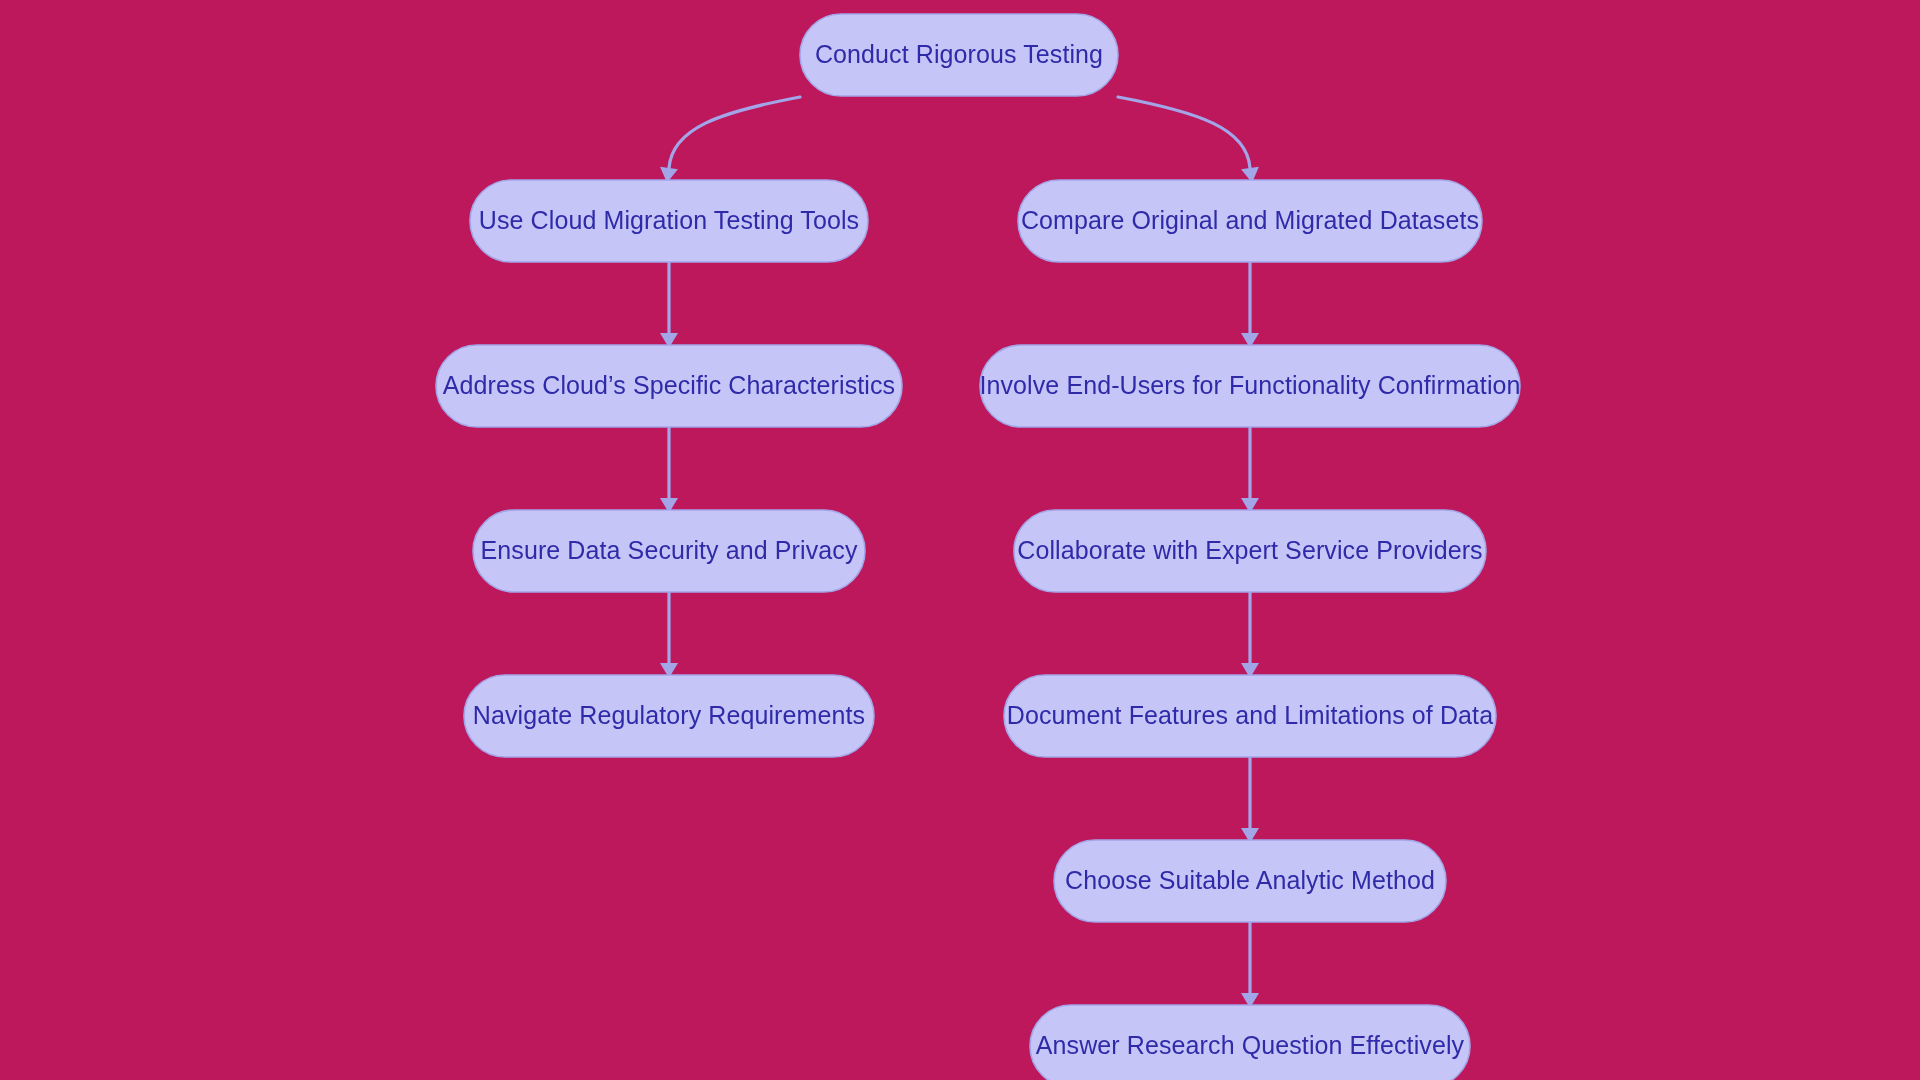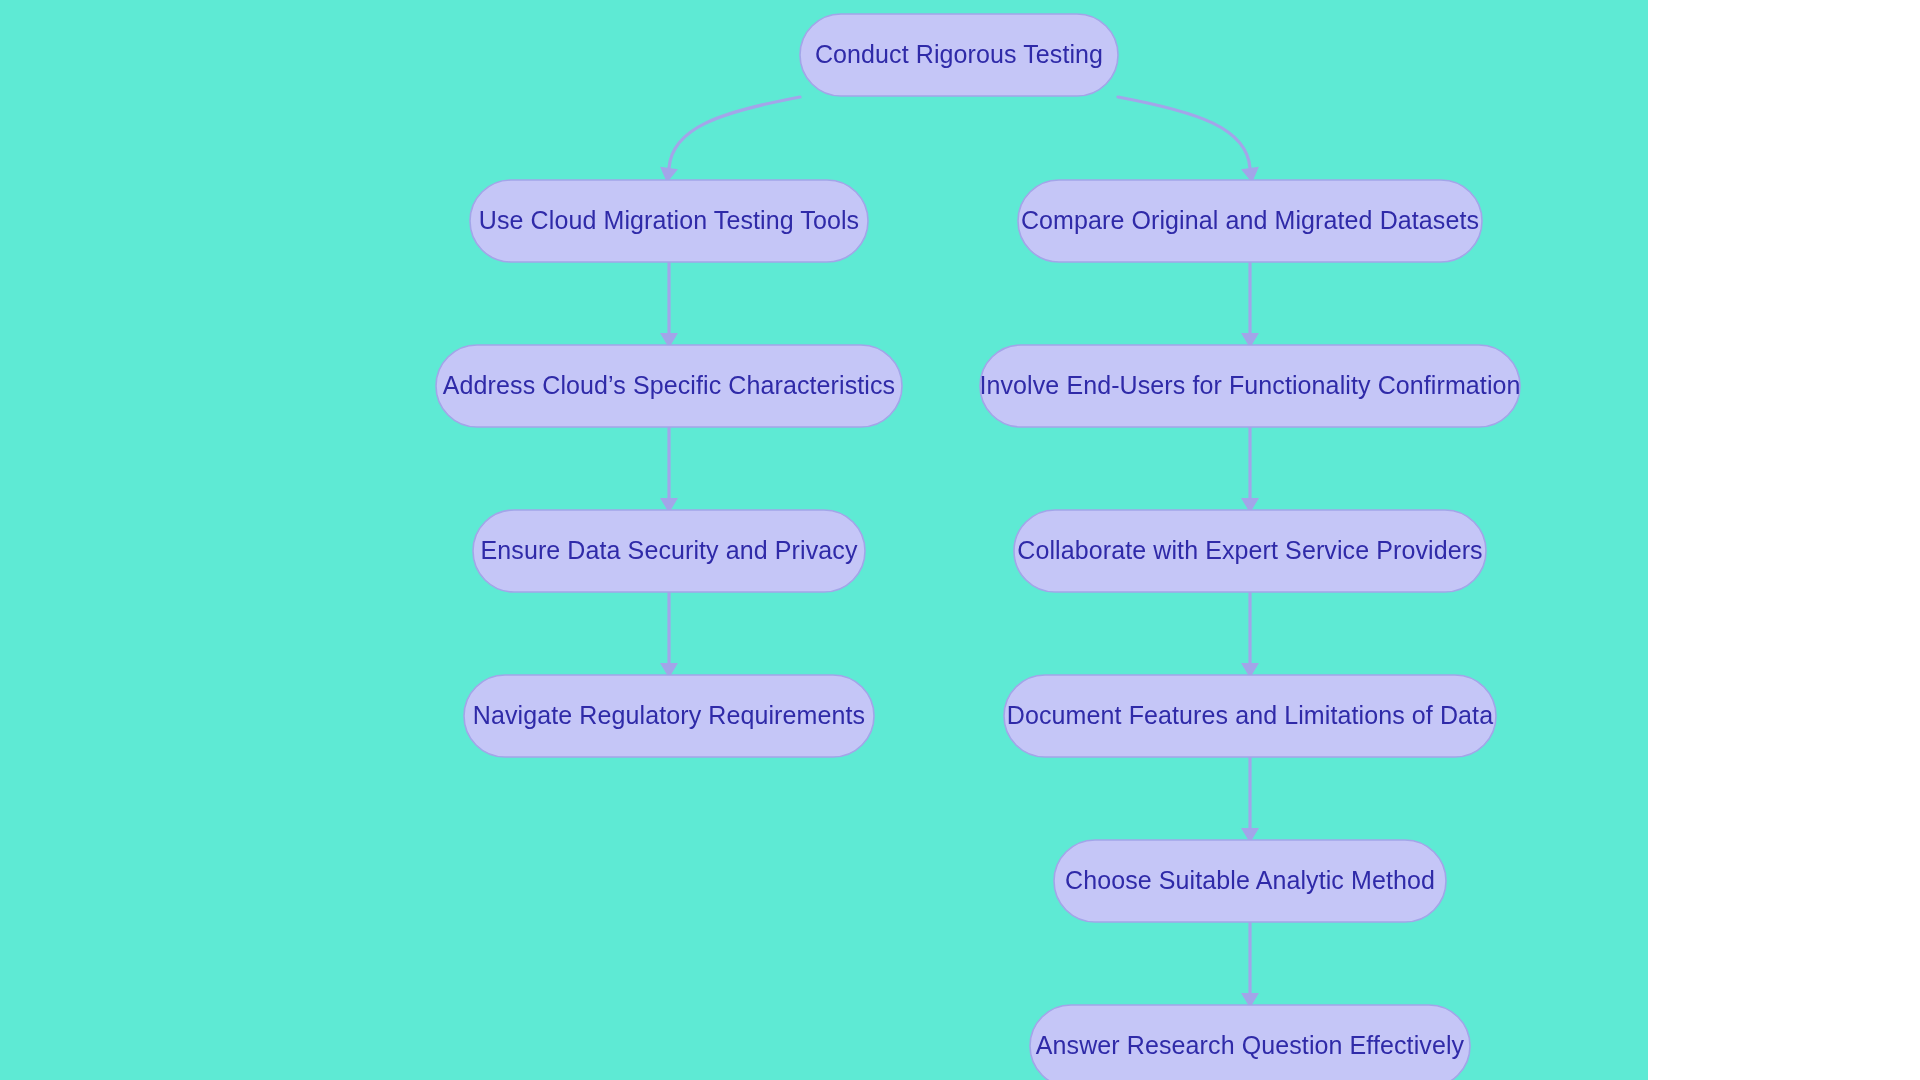--- a/index.html
+++ b/index.html
@@ -8,23 +8,23 @@
     background: #ffffff;
   }
   body {
     width: 1920px;
     height: 1080px;
     overflow: hidden;
     font-family: "Liberation Sans", sans-serif;
   }
   #flowchart-root {
     position: relative;
-    width: 1648px;
+    width: 1920px;
     height: 1080px;
-    background: #5eead4;
+    background: #be185d;
   }
   svg.flow-canvas {
     position: absolute;
     top: 0;
     left: 0;
     width: 1920px;
     height: 1080px;
     display: block;
   }
   .node-shape {

